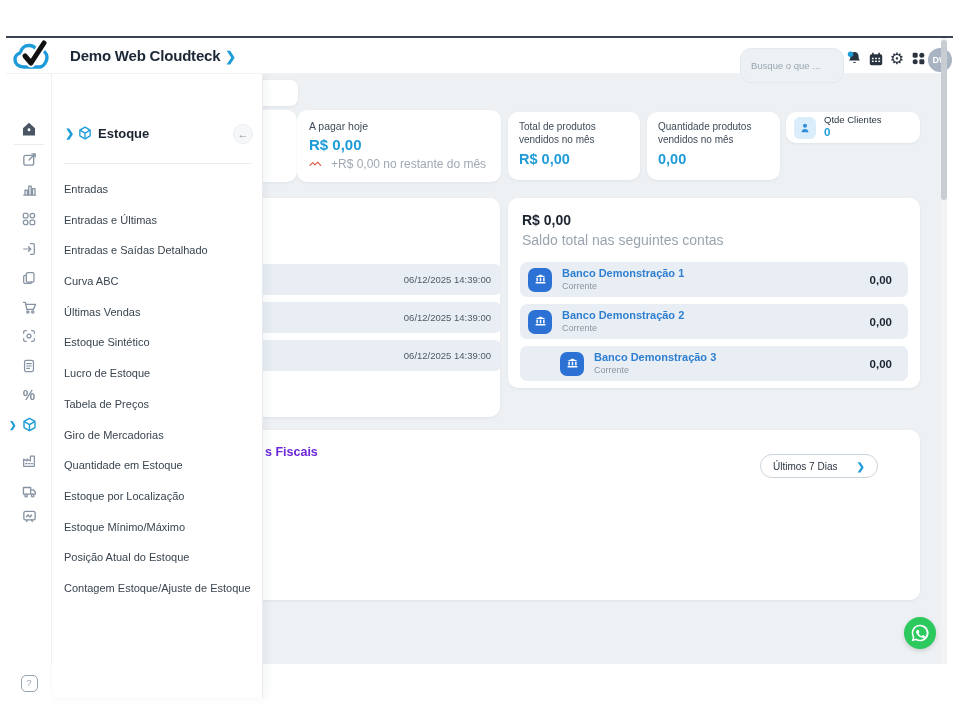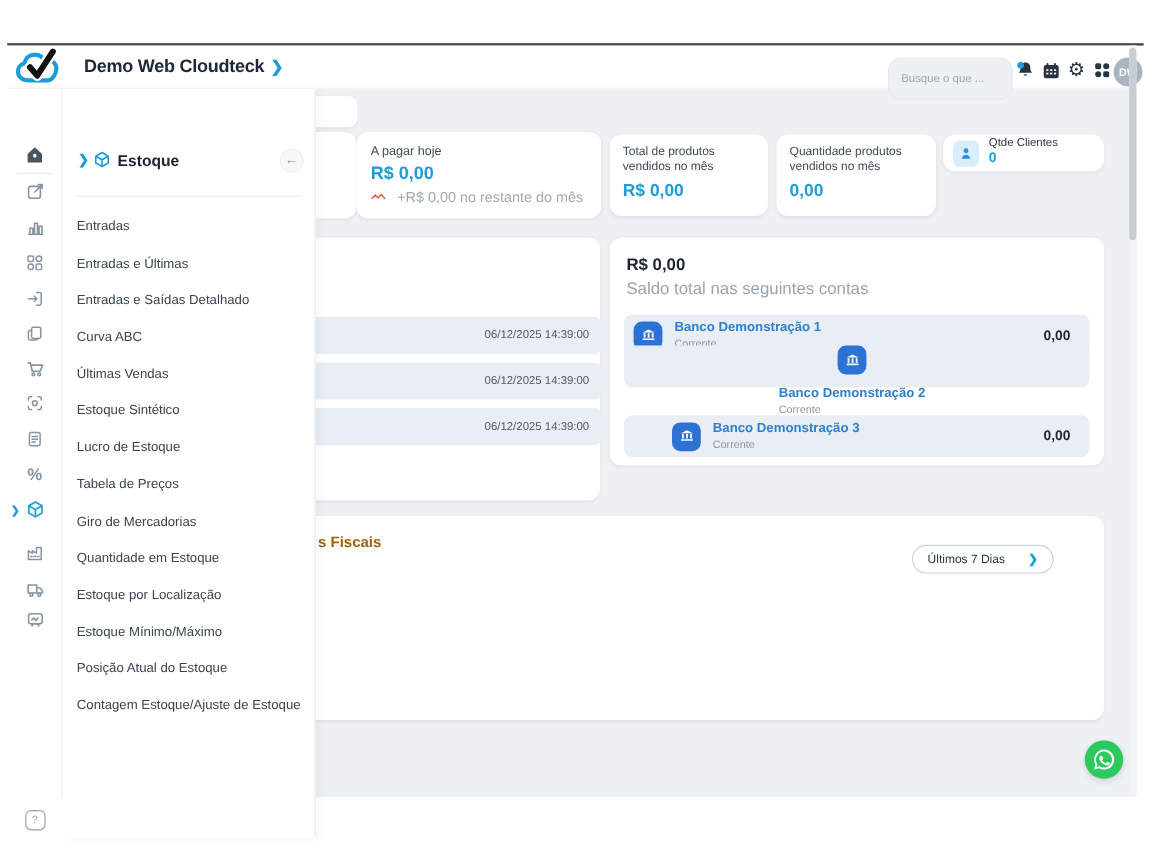--- a/index.html
+++ b/index.html
@@ -54,21 +54,21 @@
   .date-text { font-size:9.5px; color:#4e5a66; }
 
   .balance-total { position:absolute; left:14px; top:14px; font-size:14px; font-weight:bold; color:#1b2430; }
   .balance-sub { position:absolute; left:14px; top:34px; font-size:14px; color:#9aa4ae; }
   .bank-row { position:absolute; left:12px; width:388px; height:35px; background:#e9eef4; border-radius:7px; display:flex; align-items:center; padding:0 16px 0 8px; gap:10px; cursor:pointer; }
   .bank-icon { width:24px; height:24px; border-radius:7px; background:#2b72d4; display:flex; align-items:center; justify-content:center; flex:none; }
   .bank-name { font-size:11px; font-weight:bold; color:#2e7fd0; line-height:1.25; }
   .bank-type { font-size:9px; color:#8b96a1; line-height:1.25; }
   .bank-value { margin-left:auto; font-size:11.5px; font-weight:bold; color:#1b2430; }
 
-  .fiscais-title { position:absolute; left:259px; top:407px; font-size:12.5px; font-weight:bold; color:#a16207; z-index:1; }
+  .fiscais-title { position:absolute; left:259px; top:407px; font-size:12.5px; font-weight:bold; color:#6d28d9; z-index:1; }
   .period-btn { position:absolute; left:754px; top:416px; width:118px; height:23px; background:#ffffff; border:1px solid #ccd4db; border-radius:12px; z-index:1; display:flex; align-items:center; justify-content:space-between; padding:11px 12px; cursor:pointer; }
   .period-label { font-size:10px; color:#2b3540; }
   .period-chev { color:#1d9cd8; font-size:10px; font-weight:bold; }
 
   .scrollbar { position:absolute; left:935px; top:0; width:6px; height:626px; background:#f2f3f4; z-index:8; }
   .scroll-thumb { position:absolute; left:0; top:2px; width:6px; height:160px; background:#c7cdd3; border-radius:3px; cursor:pointer; }
 
   .whatsapp-btn { position:absolute; left:898px; top:579px; width:32px; height:32px; border-radius:50%; background:#2bc95e; z-index:9; display:flex; align-items:center; justify-content:center; box-shadow:0 2px 5px rgba(0,0,0,0.15); cursor:pointer; }
 
   svg { display:block; }
@@ -147,21 +147,21 @@
               <rect x="4" y="16" width="16" height="2.2" rx="0.6"></rect>
             </svg>
         </div>
         <div>
           <div class="bank-name">Banco Demonstração 1</div>
           <div class="bank-type">Corrente</div>
         </div>
         <div class="bank-value">0,00</div>
       </div>
 
-      <div class="bank-row" style="top:90px;flex-direction:column;">
+      <div class="bank-row" style="top:106px;">
         <div class="bank-icon">
           <svg viewBox="0 0 24 24" width="15" height="15" fill="#ffffff">
               <path d="M12 4 20 8H4Z"></path>
               <rect x="5.4" y="9" width="2.4" height="6"></rect>
               <rect x="10.8" y="9" width="2.4" height="6"></rect>
               <rect x="16.2" y="9" width="2.4" height="6"></rect>
               <rect x="4" y="16" width="16" height="2.2" rx="0.6"></rect>
             </svg>
         </div>
         <div>

